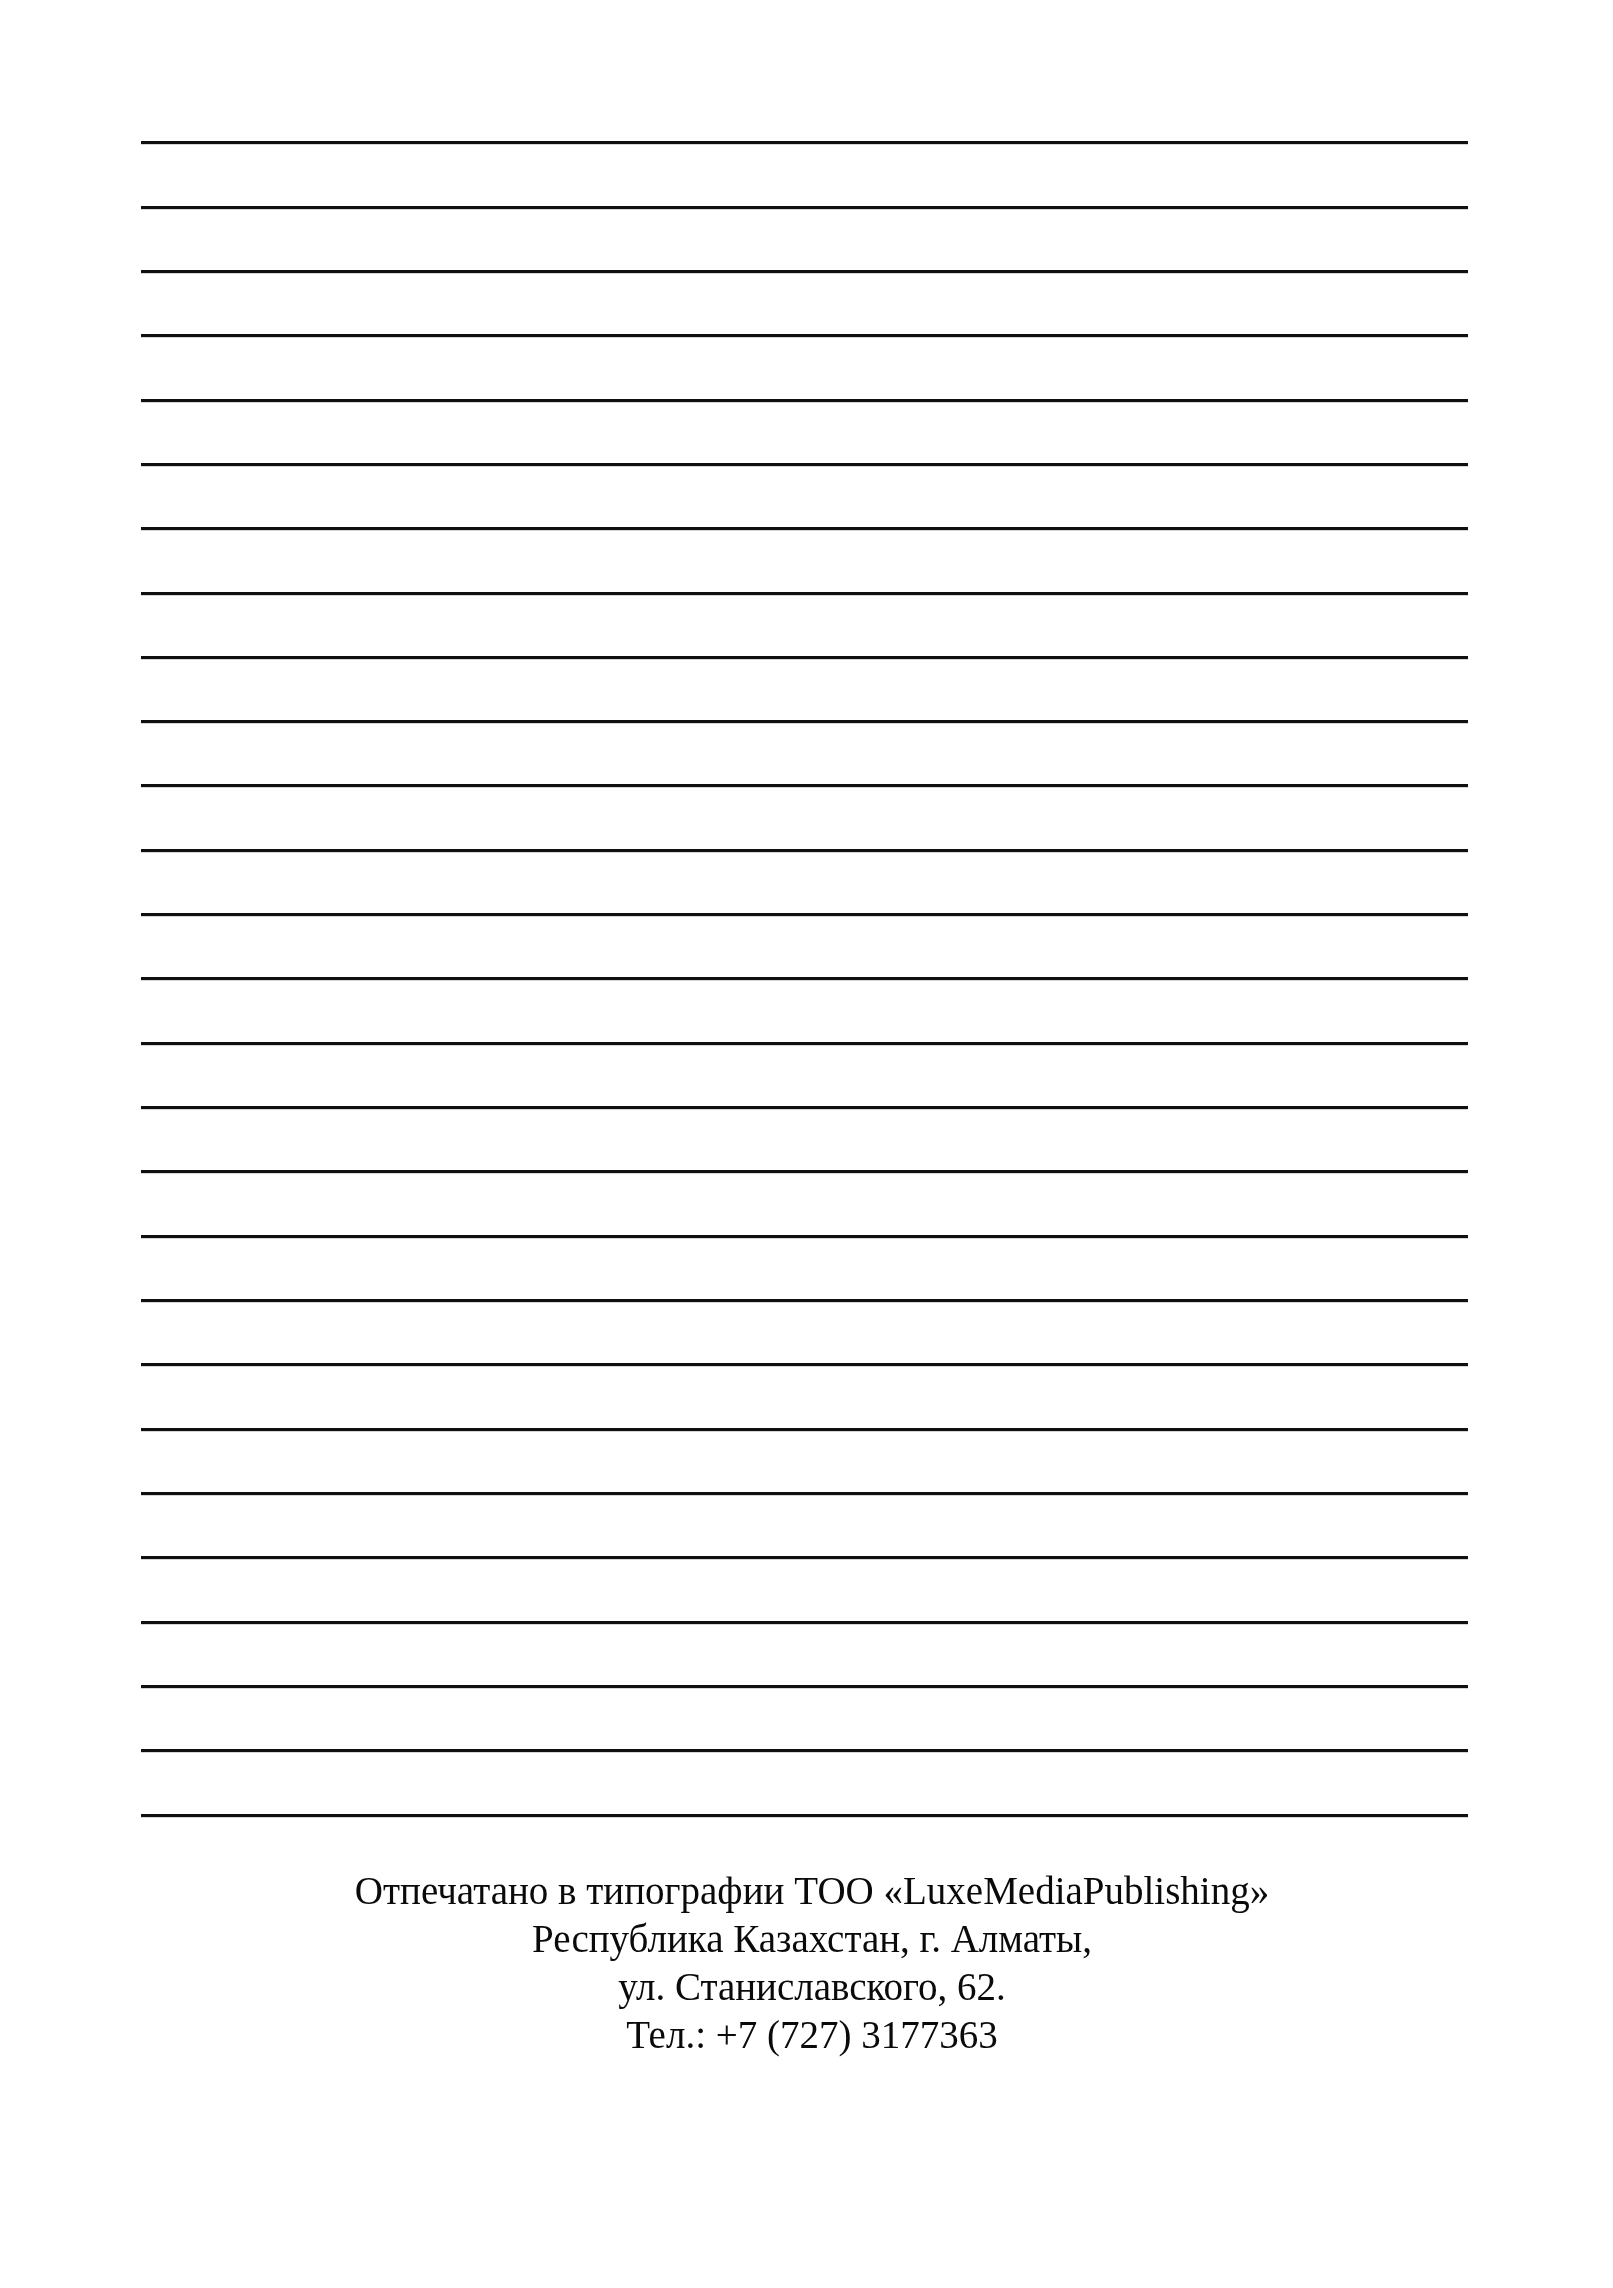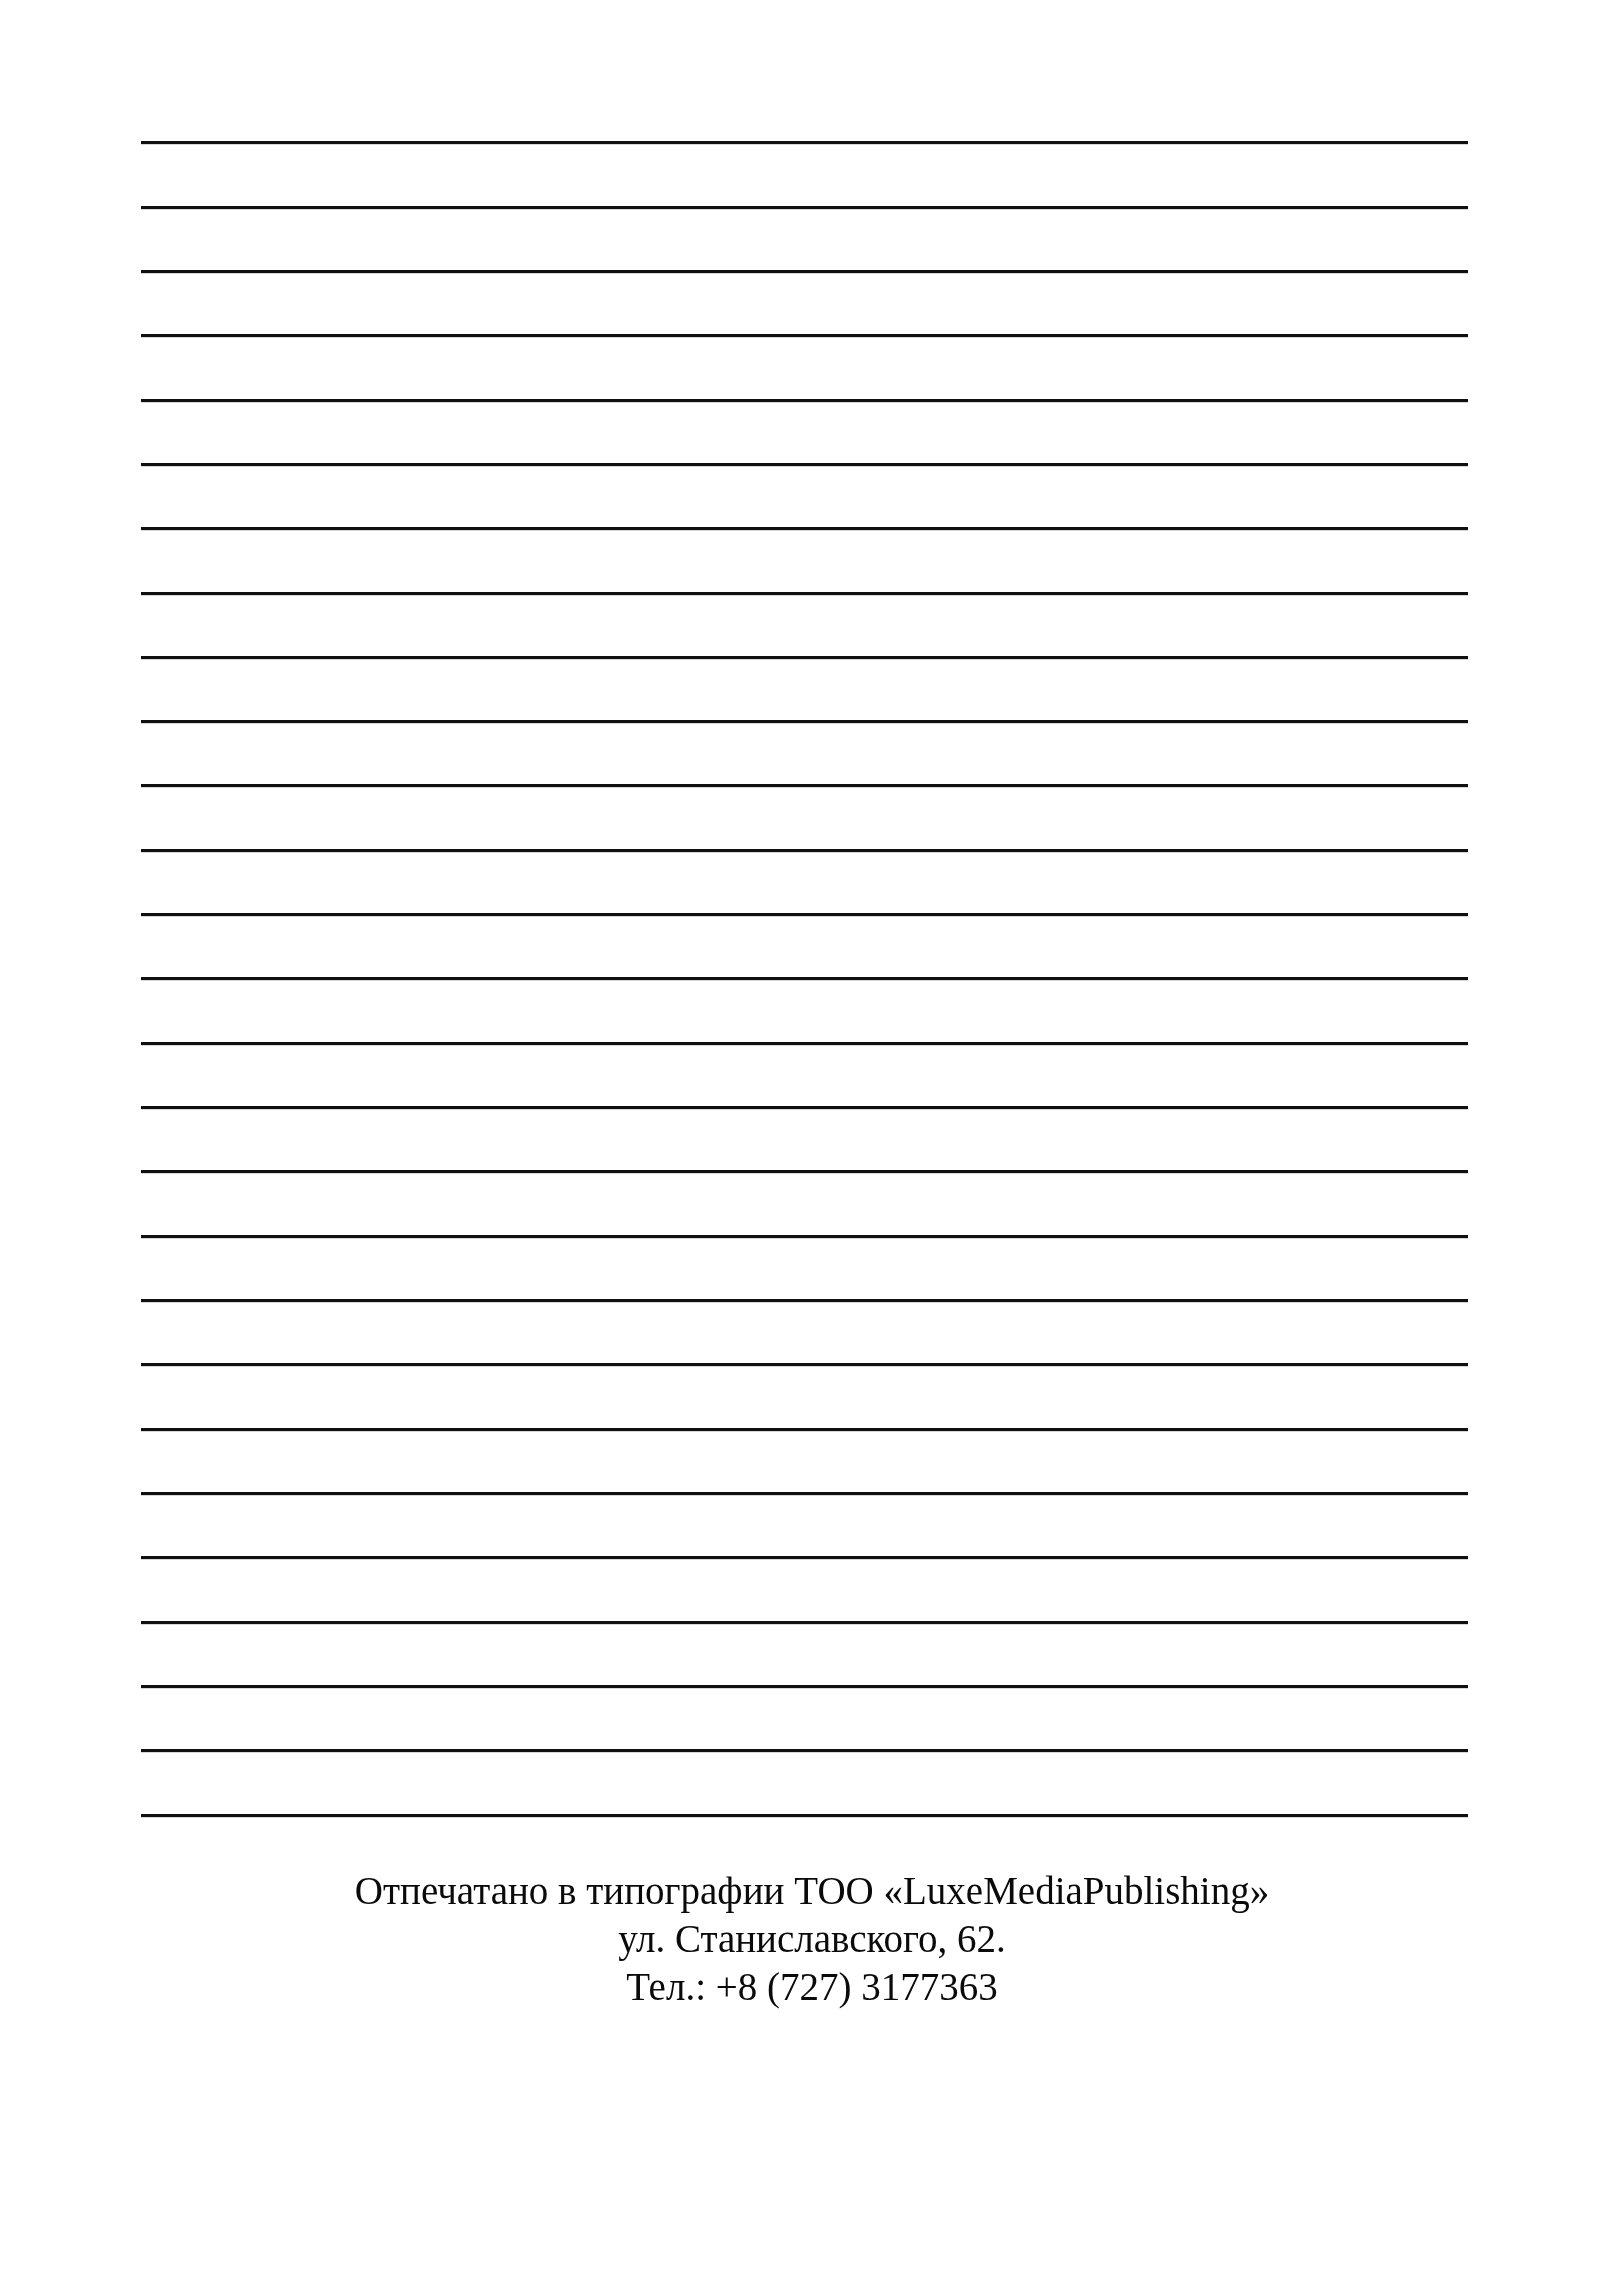--- a/index.html
+++ b/index.html
@@ -77,18 +77,19 @@
       <div class="rule" style="top: 1492px;"></div>
       <div class="rule" style="top: 1556px;"></div>
       <div class="rule" style="top: 1621px;"></div>
       <div class="rule" style="top: 1685px;"></div>
       <div class="rule" style="top: 1749px;"></div>
       <div class="rule" style="top: 1814px;"></div>
     </div>
 
   <footer class="imprint">
     <div class="imprint-line">Отпечатано в типографии ТОО «LuxeMediaPublishing»</div>
+    <div class="imprint-line">Республика Казахстан, г. Алматы,</div>
     <div class="imprint-line">ул. Станиславского, 62.</div>
-    <div class="imprint-line">Тел.: +8 (727) 3177363</div>
+    <div class="imprint-line">Тел.: +7 (727) 3177363</div>
   </footer>
 
 </div>
 
 
 </body></html>

